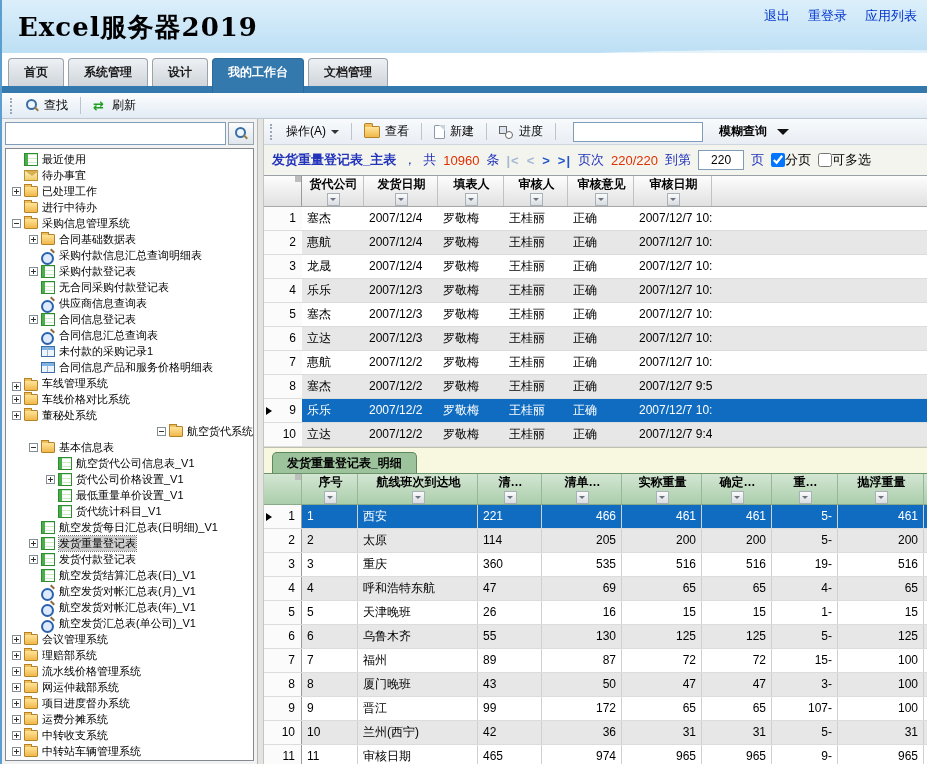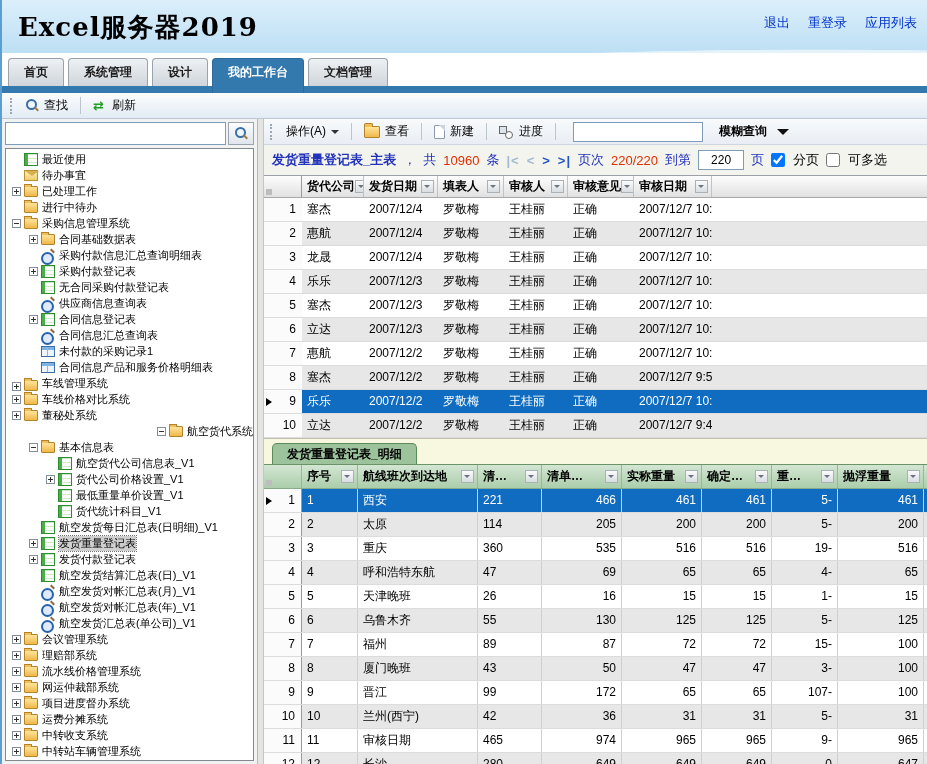--- a/index.html
+++ b/index.html
@@ -13,21 +13,21 @@
   
   .banner {
     height:53px; position:relative; flex:0 0 53px;
     background:
       radial-gradient(130% 120% at 88% 135%, rgba(255,255,255,.6) 34%, rgba(255,255,255,0) 35%),
       radial-gradient(140% 110% at 72% -55%, rgba(255,255,255,.45) 42%, rgba(255,255,255,0) 43%),
       linear-gradient(#dcEFfb,#bddff4);
   }
   .app-title { position:absolute; left:16px; top:10px; font-family:"DejaVu Serif","Liberation Serif",serif;
     font-size:26px; font-weight:bold; letter-spacing:1px; }
-  .header-links { position:absolute; right:10px; top:14px; display:flex; gap:18px; }
+  .header-links { position:absolute; right:10px; top:7px; display:flex; gap:18px; }
   .header-links a { color:#0033cc; font-size:13px; text-decoration:none; cursor:pointer; }
 
   
   .tabbar { flex:0 0 40px; position:relative; background:#fff; padding:5px 0 0 6px; display:flex; gap:4px; }
   .tabbar .bar { position:absolute; left:0; right:0; bottom:0; height:7px; background:#3379ad; }
   .tab { height:28px; line-height:27px; padding:0 15px; background:linear-gradient(#eef1f4,#cfd5db);
     border:1px solid #9aa2ab; border-bottom:none; border-radius:4px 4px 0 0; font-weight:bold; color:#1a1a1a;
     cursor:pointer; position:relative; z-index:1; }
   .tab.active { background:#3379ad; border-color:#2b6a99; color:#fff; height:35px; }
 
@@ -105,28 +105,28 @@
 
   
   .info-bar { flex:0 0 31px; background:#f4f4ee; border-bottom:1px solid #9aa0a6; display:flex; align-items:center;
     padding:0 8px; gap:7px; font-size:13px; }
   .t-blue { color:#2233bb; }
   .t-bold-blue { color:#2233bb; font-weight:bold; }
   .t-red { color:#e03000; }
   .nav-dis { color:#a4b8d4; font-weight:bold; letter-spacing:1px; }
   .nav-en { color:#2255cc; font-weight:bold; letter-spacing:1px; cursor:pointer; }
   .goto-input { width:46px; height:20px; border:1px solid #7f9db9; text-align:center; font-size:12px; }
-  .chk { display:flex; align-items:center; gap:8px; }
+  .chk { display:flex; align-items:center; gap:0; }
   .chk input { width:14px; height:14px; margin:0; }
 
   
   .thead { display:flex; font-weight:bold; }
   .master .thead { flex:0 0 22px; background:linear-gradient(#fdfdfd,#e1e1e1); border-bottom:1px solid #a8a8a8; }
   .hcell { display:flex; align-items:center; justify-content:space-between; padding:0 3px 0 5px;
-    border-right:1px solid #c2c2c2; overflow:hidden; white-space:nowrap; }
+    border-right:1px solid #c2c2c2; overflow:hidden; white-space:nowrap;flex-direction:column; }
   .hcell.gutter { justify-content:flex-start; align-items:flex-end; padding:0 0 2px 2px; border-right:1px solid #9a9a9a; }
   .corner-box { width:6px; height:6px; background:#bdbdbd; }
   .hcell.filler { flex:1; border-right:none; }
   .filter-icon { width:13px; height:13px; flex:0 0 13px; border:1px solid #a8b0b8;
     background:linear-gradient(#fbfbfb,#d9dde1); position:relative; cursor:pointer; }
   .filter-icon::after { content:''; position:absolute; left:2px; top:4px; border:3px solid transparent; border-top-color:#6a7480; }
   .trow { display:flex; height:24px; flex:0 0 24px; border-bottom:1px solid #dcdcdc; background:#fff; }
   .trow.even { background:#e7e7e7; }
   .trow.sel { background:#0f6cc0; color:#fff; }
   .cell { padding:0 5px; line-height:23px; overflow:hidden; white-space:nowrap; }

